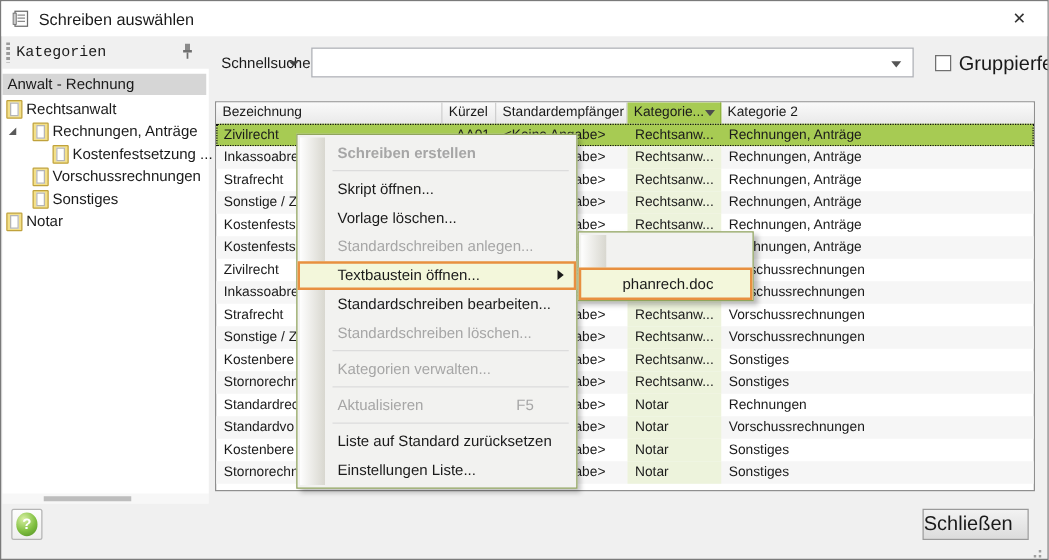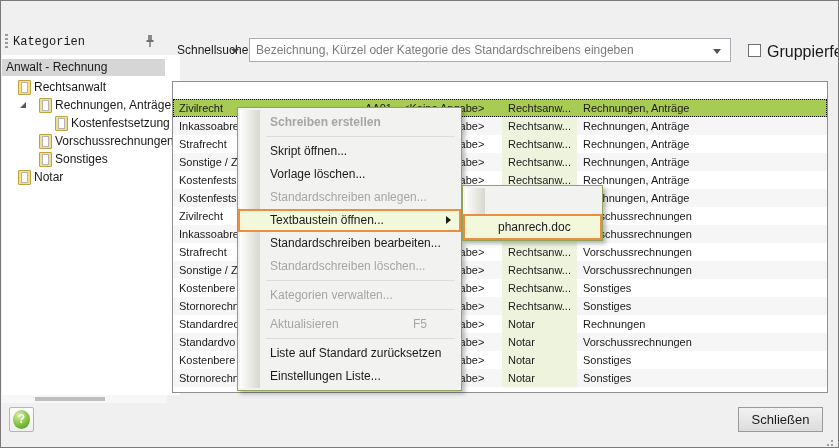--- a/index.html
+++ b/index.html
@@ -10,21 +10,21 @@
   .title-text{position:absolute;left:30px;top:7px;font-size:13px;color:#1a1a1a;white-space:nowrap;}
   .app-icon{position:absolute;left:8px;top:6px;width:16px;height:16px;}
   .close-btn{position:absolute;right:0;top:0;width:45px;height:28px;text-align:center;line-height:28px;
              font-size:13px;color:#333;cursor:default;}
   
   .sb-header{position:absolute;left:1px;top:29px;width:166px;height:25px;background:#f0f0f0;font-family:Liberation Mono, monospace;}
   .sb-grip{position:absolute;left:3px;top:4px;width:3px;height:16px;
            background:repeating-linear-gradient(to bottom,#9a9a9a 0 2px,transparent 2px 4px);}
   .sb-title{position:absolute;left:11px;top:5px;font-size:12px;color:#1a1a1a;}
   .pin-icon{position:absolute;right:12px;top:4px;width:12px;height:14px;}
-  .sb-panel{position:absolute;left:1px;top:54px;width:165px;height:340px;background:#ffffff;padding-left:13px;}
+  .sb-panel{position:absolute;left:1px;top:54px;width:165px;height:340px;background:#ffffff;}
   .sb-sel{position:absolute;left:0;top:4px;width:163px;height:17px;background:#d6d6d6;
           font-size:12px;color:#1a1a1a;line-height:17px;padding-left:4px;box-sizing:border-box;white-space:nowrap;}
   .tree-item{position:absolute;height:18px;font-size:12px;color:#1a1a1a;line-height:18px;white-space:nowrap;}
   .doc-icon{position:absolute;width:11px;height:13px;top:2px;background:#f3e08a;border:1px solid #c0a23c;
             border-radius:1px;}
   .doc-icon::after{content:"";position:absolute;left:2px;top:1px;width:5px;height:9px;background:#fff;border:1px solid #b5b5b5;}
   .expander{position:absolute;top:6px;width:0;height:0;border-bottom:6px solid #5a5a5a;border-left:6px solid transparent;}
   .tree-label{position:absolute;top:0;}
   .sb-hscroll{position:absolute;left:1px;top:394px;width:165px;height:8px;background:#f7f7f7;}
   .sb-thumb{position:absolute;left:33px;top:2px;width:70px;height:4px;background:#bdbdbd;}
@@ -59,22 +59,22 @@
   .td.kz{text-align:right;padding-right:5px;padding-left:0;}
   .c0{left:0;width:181px;} .c1{left:181px;width:43px;} .c2{left:224px;width:105px;}
   .c3{left:329px;width:75px;} .c4{left:404px;width:252px;}
   
   .help-btn{position:absolute;left:8px;top:406px;width:25px;height:25px;background:linear-gradient(#fdfdfd,#eee);
             border:1px solid #b5b5b5;border-radius:2px;box-sizing:border-box;}
   .help-circle{position:absolute;left:3px;top:2px;width:17px;height:19px;border-radius:50%;
                background:radial-gradient(circle at 35% 28%,#d9f0a4,#7fbf3f 55%,#4d8a22);
                color:#fff;font-size:12px;font-weight:bold;text-align:center;line-height:19px;}
   .close-button{position:absolute;left:737px;top:406px;width:85px;height:25px;background:linear-gradient(#f2f2f2,#dcdcdc);
-                border:1px solid #9a9a9a;box-sizing:border-box;font-size:13px;color:#1a1a1a;
-                text-align:center;line-height:23px;}
+                border:1px solid #9a9a9a;box-sizing:border-box;font-size:16px;color:#1a1a1a;
+                text-align:left;line-height:23px;}
   .grip{position:absolute;right:5px;bottom:5px;width:2px;height:2px;background:#9f9f9f;
         box-shadow:-4px 4px 0 #9f9f9f,0 4px 0 #9f9f9f;}
   
   .menu{position:absolute;left:236px;top:106px;width:225px;height:284px;background:#f2f2f0;
         border:1px solid #90a45e;box-sizing:border-box;box-shadow:3px 3px 4px rgba(0,0,0,.25);
         padding-top:3px;z-index:10;}
   .menu::before{content:"";position:absolute;left:2px;top:2px;bottom:2px;width:20px;
                 background:linear-gradient(90deg,#fefefe,#d8d7cf);}
   .mi{position:relative;height:23px;line-height:23px;font-size:12px;color:#1a1a1a;padding-left:32px;
       white-space:nowrap;}
@@ -94,20 +94,31 @@
         font-size:12px;color:#1a1a1a;line-height:24px;padding-left:12px;white-space:nowrap;}
   .smi2{position:absolute;left:0;right:0;top:28px;height:26px;background:#f3f7db;
         border:2px solid #e89040;box-sizing:border-box;font-size:12px;color:#1a1a1a;line-height:22px;
         padding-left:33px;white-space:nowrap;z-index:2;}
 </style>
 </head>
 <body>
 
 <div class="dialog">
 
+  <div class="titlebar">
+    <svg class="app-icon" viewBox="0 0 16 16">
+      <rect x="3" y="2" width="10" height="12" fill="#fdfdfd" stroke="#6b6b6b"></rect>
+      <line x1="5" y1="5" x2="11" y2="5" stroke="#8a8a8a"></line>
+      <line x1="5" y1="7.5" x2="11" y2="7.5" stroke="#8a8a8a"></line>
+      <line x1="5" y1="10" x2="11" y2="10" stroke="#8a8a8a"></line>
+      <rect x="1.5" y="3.5" width="2.5" height="9" fill="#cfcfcf" stroke="#6b6b6b" stroke-width="0.7"></rect>
+    </svg>
+    <span class="title-text">Schreiben auswählen</span>
+    <span class="close-btn">✕</span>
+  </div>
 
   <div class="sb-header">
     <span class="sb-grip"></span>
     <span class="sb-title">Kategorien</span>
     <svg class="pin-icon" viewBox="0 0 12 14">
       <rect x="4" y="1" width="4" height="5" fill="#8a8a8a"></rect>
       <rect x="2.5" y="6" width="7" height="2" fill="#6f6f6f"></rect>
       <line x1="6" y1="8" x2="6" y2="13" stroke="#6f6f6f" stroke-width="1.4"></line>
     </svg>
   </div>
@@ -140,27 +151,36 @@
       <span class="tree-label" style="left:19px;">Notar</span>
     </div>
   </div>
   <div class="sb-hscroll">
     <div class="sb-thumb"></div>
   </div>
 
   <span class="qs-label">Schnellsuche</span>
   <span class="qs-arrow"></span>
   <div class="combo">
-    <span class="combo-ph">Bezeichnung, Kürzel oder Kategorie des Standardschreibens eingeben</span>
     <span class="combo-chev"></span>
   </div>
   <span class="cb-box"></span>
   <span class="cb-label">Gruppierfeld</span>
 
   <div class="table">
+    <div class="thead">
+      <div class="th c0">Bezeichnung</div>
+      <div class="th c1">Kürzel</div>
+      <div class="th c2">Standardempfänger</div>
+      <div class="th c3 th-sorted">
+        <span>Kategorie...</span>
+        <span class="sort-arrow"></span>
+      </div>
+      <div class="th c4" style="border-right:none;">Kategorie 2</div>
+    </div>
     <div class="tbody">
       <div class="trow sel" style="top:0;">
         <div class="td c0">Zivilrecht</div>
         <div class="td c1 kz">AA01</div>
         <div class="td c2">&lt;Keine Angabe&gt;</div>
         <div class="td c3 cat">Rechtsanw...</div>
         <div class="td c4">Rechnungen, Anträge</div>
       </div>
       <div class="trow" style="top:18px;">
         <div class="td c0">Inkassoabre</div>

